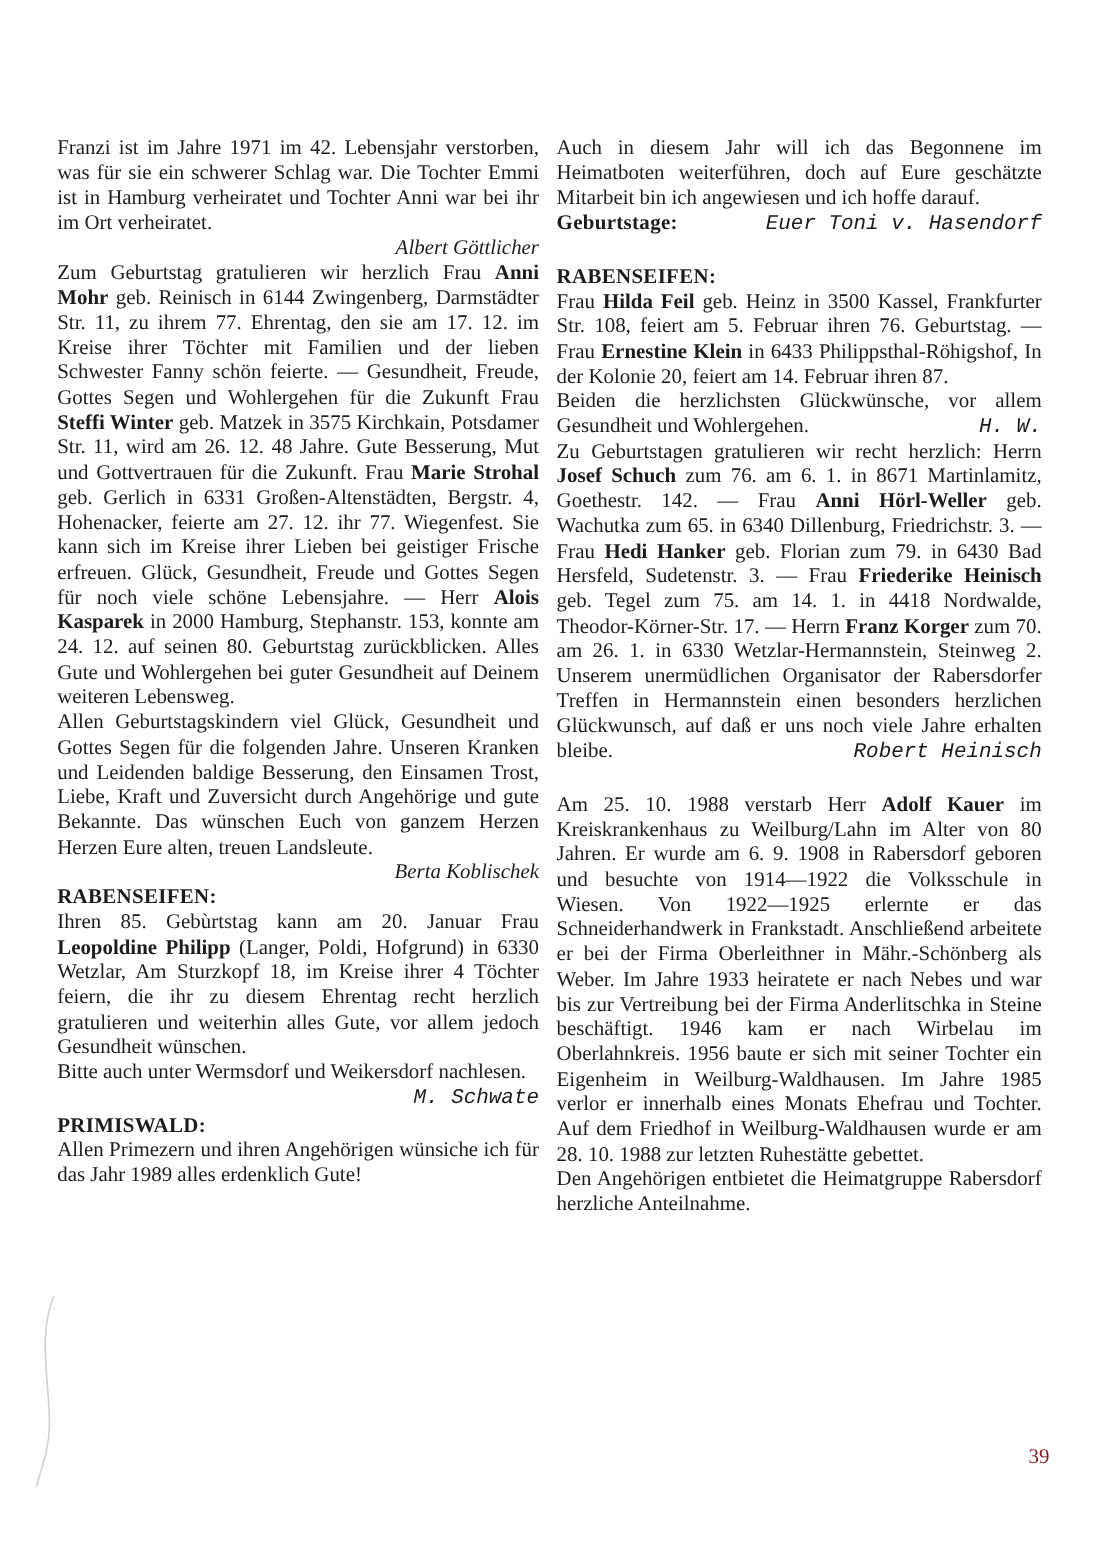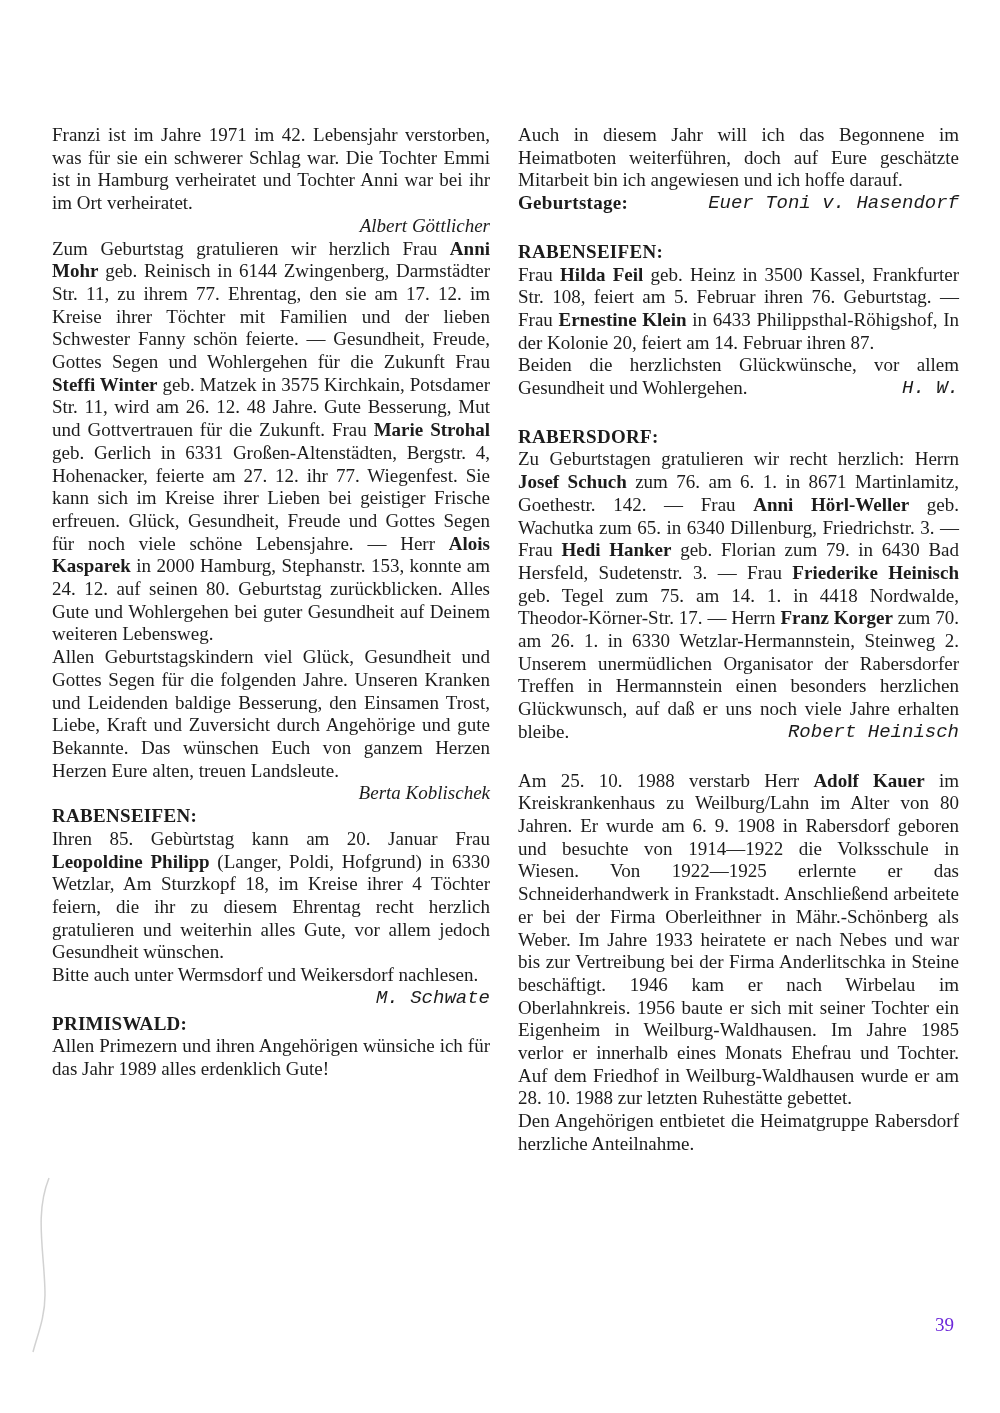--- a/index.html
+++ b/index.html
@@ -16,21 +16,21 @@
     font-size: 19px;
     line-height: 22.7px;
     color: #1c1c1c;
     overflow: hidden;
   }
   .columns {
     position: absolute;
     top: 124px;
     left: 52px;
     display: flex;
-    gap: 28px;
+    gap: 16px;
   }
   .col { width: 438px; }
   .col.col-right { width: 441px; }
 
   .block { margin: 0; }
   .block.paragraph { text-align: justify; }
   .block.heading,
   .block.subheading {
     font-weight: bold;
     text-align: left;
@@ -49,21 +49,21 @@
     font-style: italic;
     padding-left: 14px;
     font-family: Liberation Mono, monospace;
   }
 
   .page-number {
     position: absolute;
     top: 1314px;
     right: 46px;
     font-size: 19px;
-    color: #6d28d9;
+    color: #7f1d1d;
   }
   .scan-artifact {
     position: absolute;
     left: 0;
     top: 0;
     pointer-events: none;
   }
 </style>
 </head>
 <body>
@@ -86,21 +86,20 @@
         <div class="block paragraph"><span>Bitte auch unter Wermsdorf und Weikersdorf nachlesen.</span><span class="sig-inline">M. Schwate</span></div>
         <div class="block heading gap"><span class="seg-bold">PRIMISWALD:</span></div>
         <div class="block paragraph"><span>Allen Primezern und ihren Angehörigen wünsiche ich für das Jahr 1989 alles erdenklich Gute!</span></div>
       </div>
     <div class="col col-right">
         <div class="block paragraph"><span>Auch in diesem Jahr will ich das Begonnene im Heimatboten weiterführen, doch auf Eure geschätzte Mitarbeit bin ich angewiesen und ich hoffe darauf.</span><span class="sig-inline">Euer Toni v. Hasendorf</span></div>
         <div class="block subheading"><span class="seg-bold">Geburtstage:</span></div>
         <div class="block heading gap"><span class="seg-bold">RABENSEIFEN:</span></div>
         <div class="block paragraph"><span>Frau </span><span class="seg-bold">Hilda Feil</span><span> geb. Heinz in 3500 Kassel, Frankfurter Str. 108, feiert am 5. Februar ihren 76. Geburtstag. — Frau </span><span class="seg-bold">Ernestine Klein</span><span> in 6433 Philippsthal-Röhigshof, In der Kolonie 20, feiert am 14. Februar ihren 87.</span></div>
         <div class="block paragraph"><span>Beiden die herzlichsten Glückwünsche, vor allem Gesundheit und Wohlergehen.</span><span class="sig-inline">H. W.</span></div>
-        <div class="block heading gap"><span class="seg-bold">RABERSDORF:</span></div>
         <div class="block paragraph"><span>Zu Geburtstagen gratulieren wir recht herzlich: Herrn </span><span class="seg-bold">Josef Schuch</span><span> zum 76. am 6. 1. in 8671 Martinlamitz, Goethestr. 142. — Frau </span><span class="seg-bold">Anni Hörl-Weller</span><span> geb. Wachutka zum 65. in 6340 Dillenburg, Friedrichstr. 3. — Frau </span><span class="seg-bold">Hedi Hanker</span><span> geb. Florian zum 79. in 6430 Bad Hersfeld, Sudetenstr. 3. — Frau </span><span class="seg-bold">Friederike Heinisch</span><span> geb. Tegel zum 75. am 14. 1. in 4418 Nordwalde, Theodor-Körner-Str. 17. — Herrn </span><span class="seg-bold">Franz Korger</span><span> zum 70. am 26. 1. in 6330 Wetzlar-Hermannstein, Steinweg 2. Unserem unermüdlichen Organisator der Rabersdorfer Treffen in Hermannstein einen besonders herzlichen Glückwunsch, auf daß er uns noch viele Jahre erhalten bleibe.</span><span class="sig-inline">Robert Heinisch</span></div>
         <div class="block paragraph gap"><span>Am 25. 10. 1988 verstarb Herr </span><span class="seg-bold">Adolf Kauer</span><span> im Kreiskrankenhaus zu Weilburg/Lahn im Alter von 80 Jahren. Er wurde am 6. 9. 1908 in Rabersdorf geboren und besuchte von 1914—1922 die Volksschule in Wiesen. Von 1922—1925 erlernte er das Schneiderhandwerk in Frankstadt. Anschließend arbeitete er bei der Firma Oberleithner in Mähr.-Schönberg als Weber. Im Jahre 1933 heiratete er nach Nebes und war bis zur Vertreibung bei der Firma Anderlitschka in Steine beschäftigt. 1946 kam er nach Wirbelau im Oberlahnkreis. 1956 baute er sich mit seiner Tochter ein Eigenheim in Weilburg-Waldhausen. Im Jahre 1985 verlor er innerhalb eines Monats Ehefrau und Tochter. Auf dem Friedhof in Weilburg-Waldhausen wurde er am 28. 10. 1988 zur letzten Ruhestätte gebettet.</span></div>
         <div class="block paragraph"><span>Den Angehörigen entbietet die Heimatgruppe Rabersdorf herzliche Anteilnahme.</span></div>
       </div>
   </div>
 
   <div class="page-number">39</div>
 
 </div>
 

